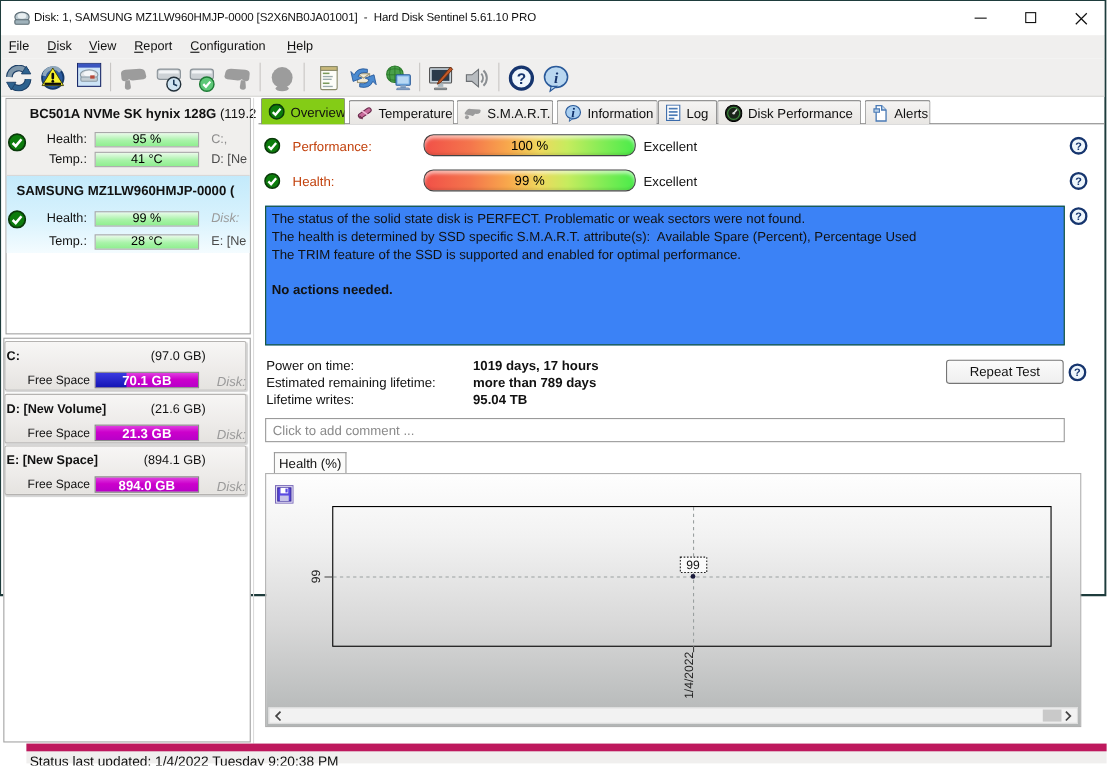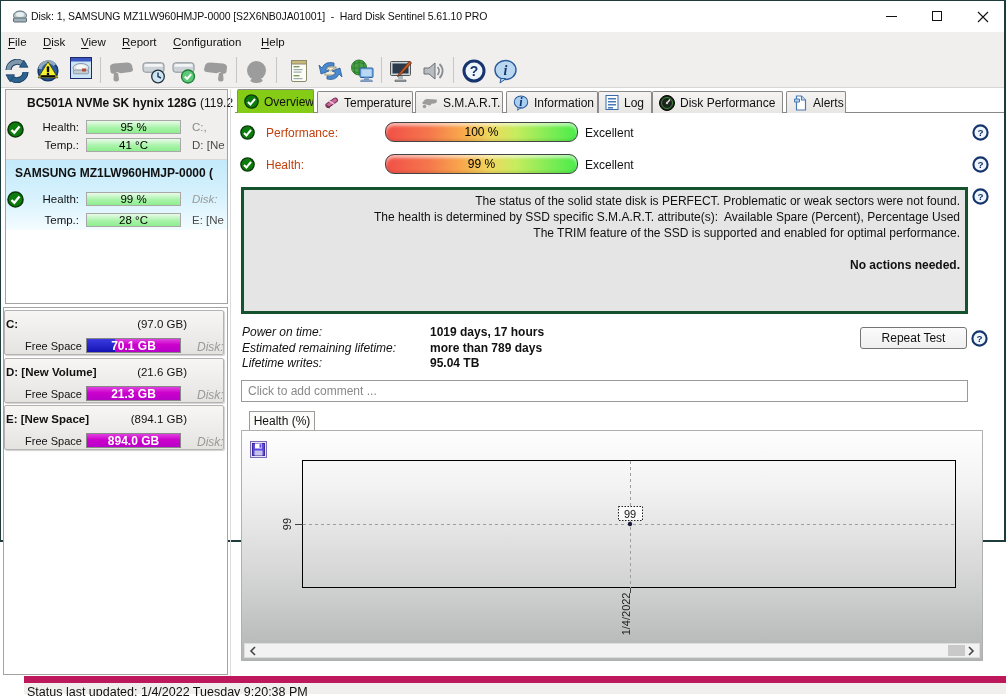--- a/index.html
+++ b/index.html
@@ -48,23 +48,23 @@
 .tab svg { flex-shrink:0; }
 .tab.sel { top:0; height:24px; background:#84cc16; z-index:3; }
 #tabline { position:absolute; left:234px; top:111px; width:769px; height:1px; background:#898989; }
 
 .rowlabel { position:absolute; font-size:12px; color:#c2410c; }
 .hbar { position:absolute; left:384px; width:193px; height:20px; border:1px solid #444; border-radius:9px;
   text-align:center; font-size:12px; line-height:19px; color:#000;
   background:linear-gradient(90deg,#f15048 0%,#f4764c 22%,#f8a94c 40%,#eed95e 55%,#c6ec5e 68%,#86ec56 84%,#4aec4a 100%);
   box-shadow:inset 0 3px 3px rgba(255,255,255,0.55), inset 0 -2px 2px rgba(0,0,0,0.08); }
 .excellent { position:absolute; left:584px; font-weight:normal; font-size:12px; }
-#greenbox { position:absolute; left:240px; top:186px; width:727px; height:127px; background:#e5e5e5; border:3px solid #14532d; font-size:12px; line-height:16px; padding:3px 5px;text-align:right; }
-
-.plab { position:absolute; left:241px; font-size:12px;font-style:italic; }
+#greenbox { position:absolute; left:240px; top:186px; width:727px; height:127px; background:#3b82f6; border:1px solid #14532d; font-size:12px; line-height:16px; padding:3px 5px; }
+
+.plab { position:absolute; left:241px; font-size:12px; }
 .pval { position:absolute; left:429px; font-size:12px; font-weight:bold; }
 #repeatbtn { position:absolute; left:859px; top:326px; width:107px; height:22px; border:1px solid #757575; border-radius:3px;
   background:linear-gradient(180deg,#fbfbfb,#efefef); text-align:center; line-height:20px; font-size:12px; }
 #comment { position:absolute; left:240px; top:379px; width:727px; height:22px; border:1px solid #9a9a9a; background:#fff;
   color:#8a8a8a; font-size:12px; line-height:20px; padding-left:6px; }
 
 #htab { position:absolute; left:248px; top:410px; width:66px; height:19px; background:#fbfbfa; border:1px solid #9a9a9a; border-bottom:none;
   text-align:center; font-size:12px; line-height:19px; }
 #chartpanel { position:absolute; left:240px; top:429px; width:742px; height:231px; border:1px solid #b0b0b0;
   background:linear-gradient(180deg,#fefefe 0%,#f2f2f2 25%,#d8d8d8 60%,#b2b5b5 100%); }

